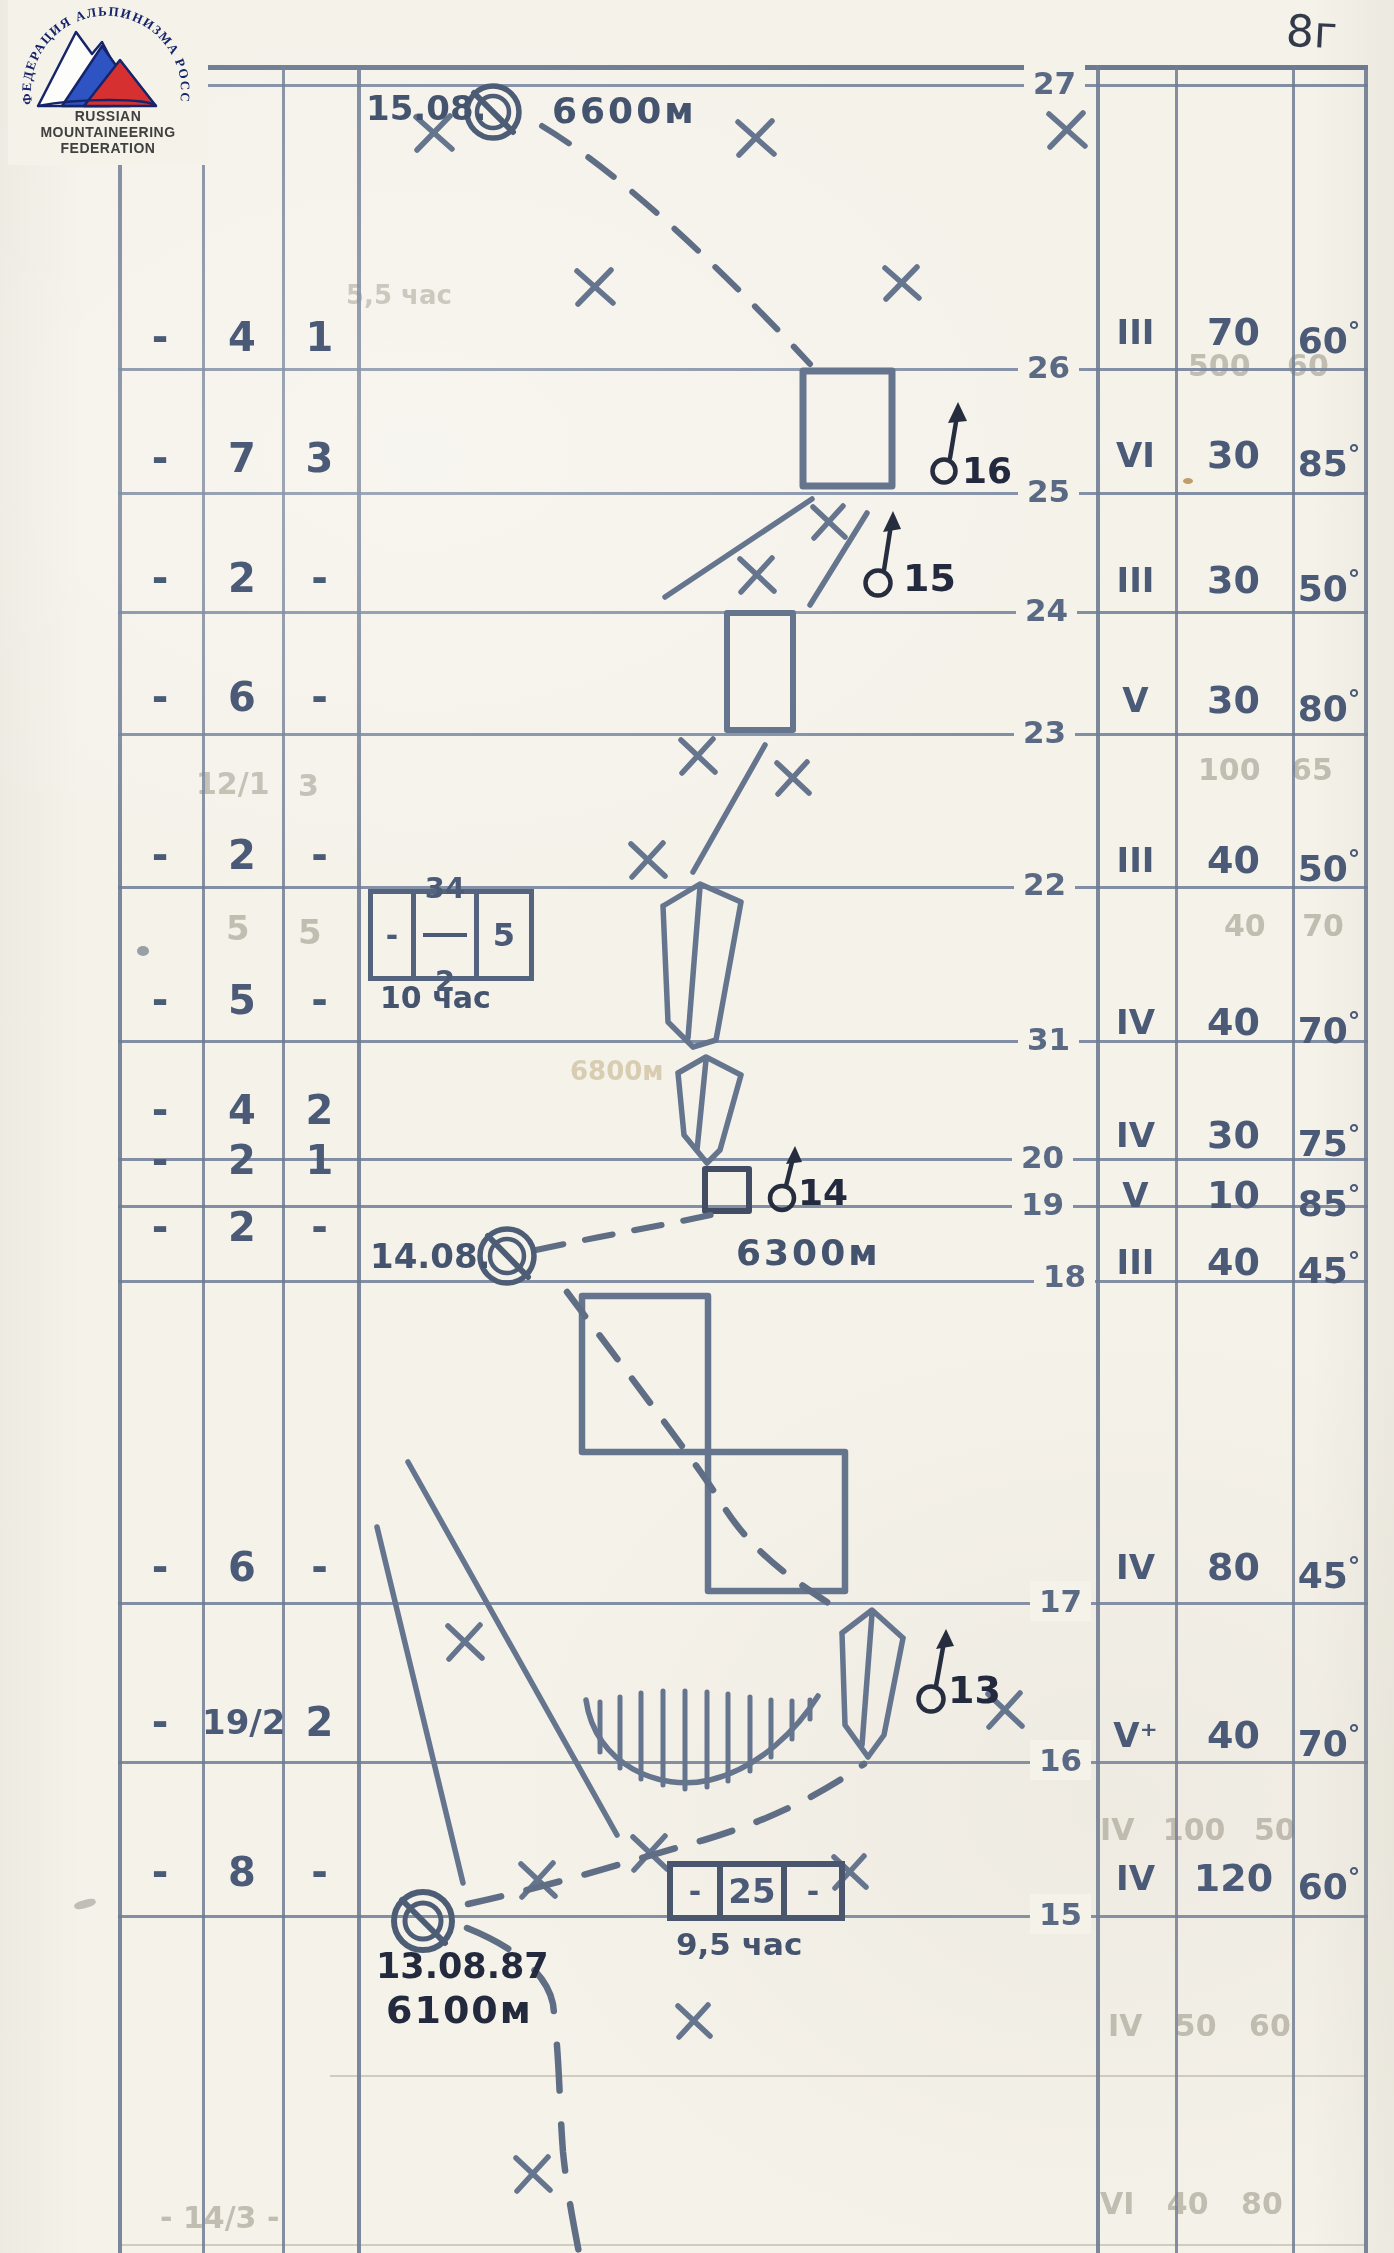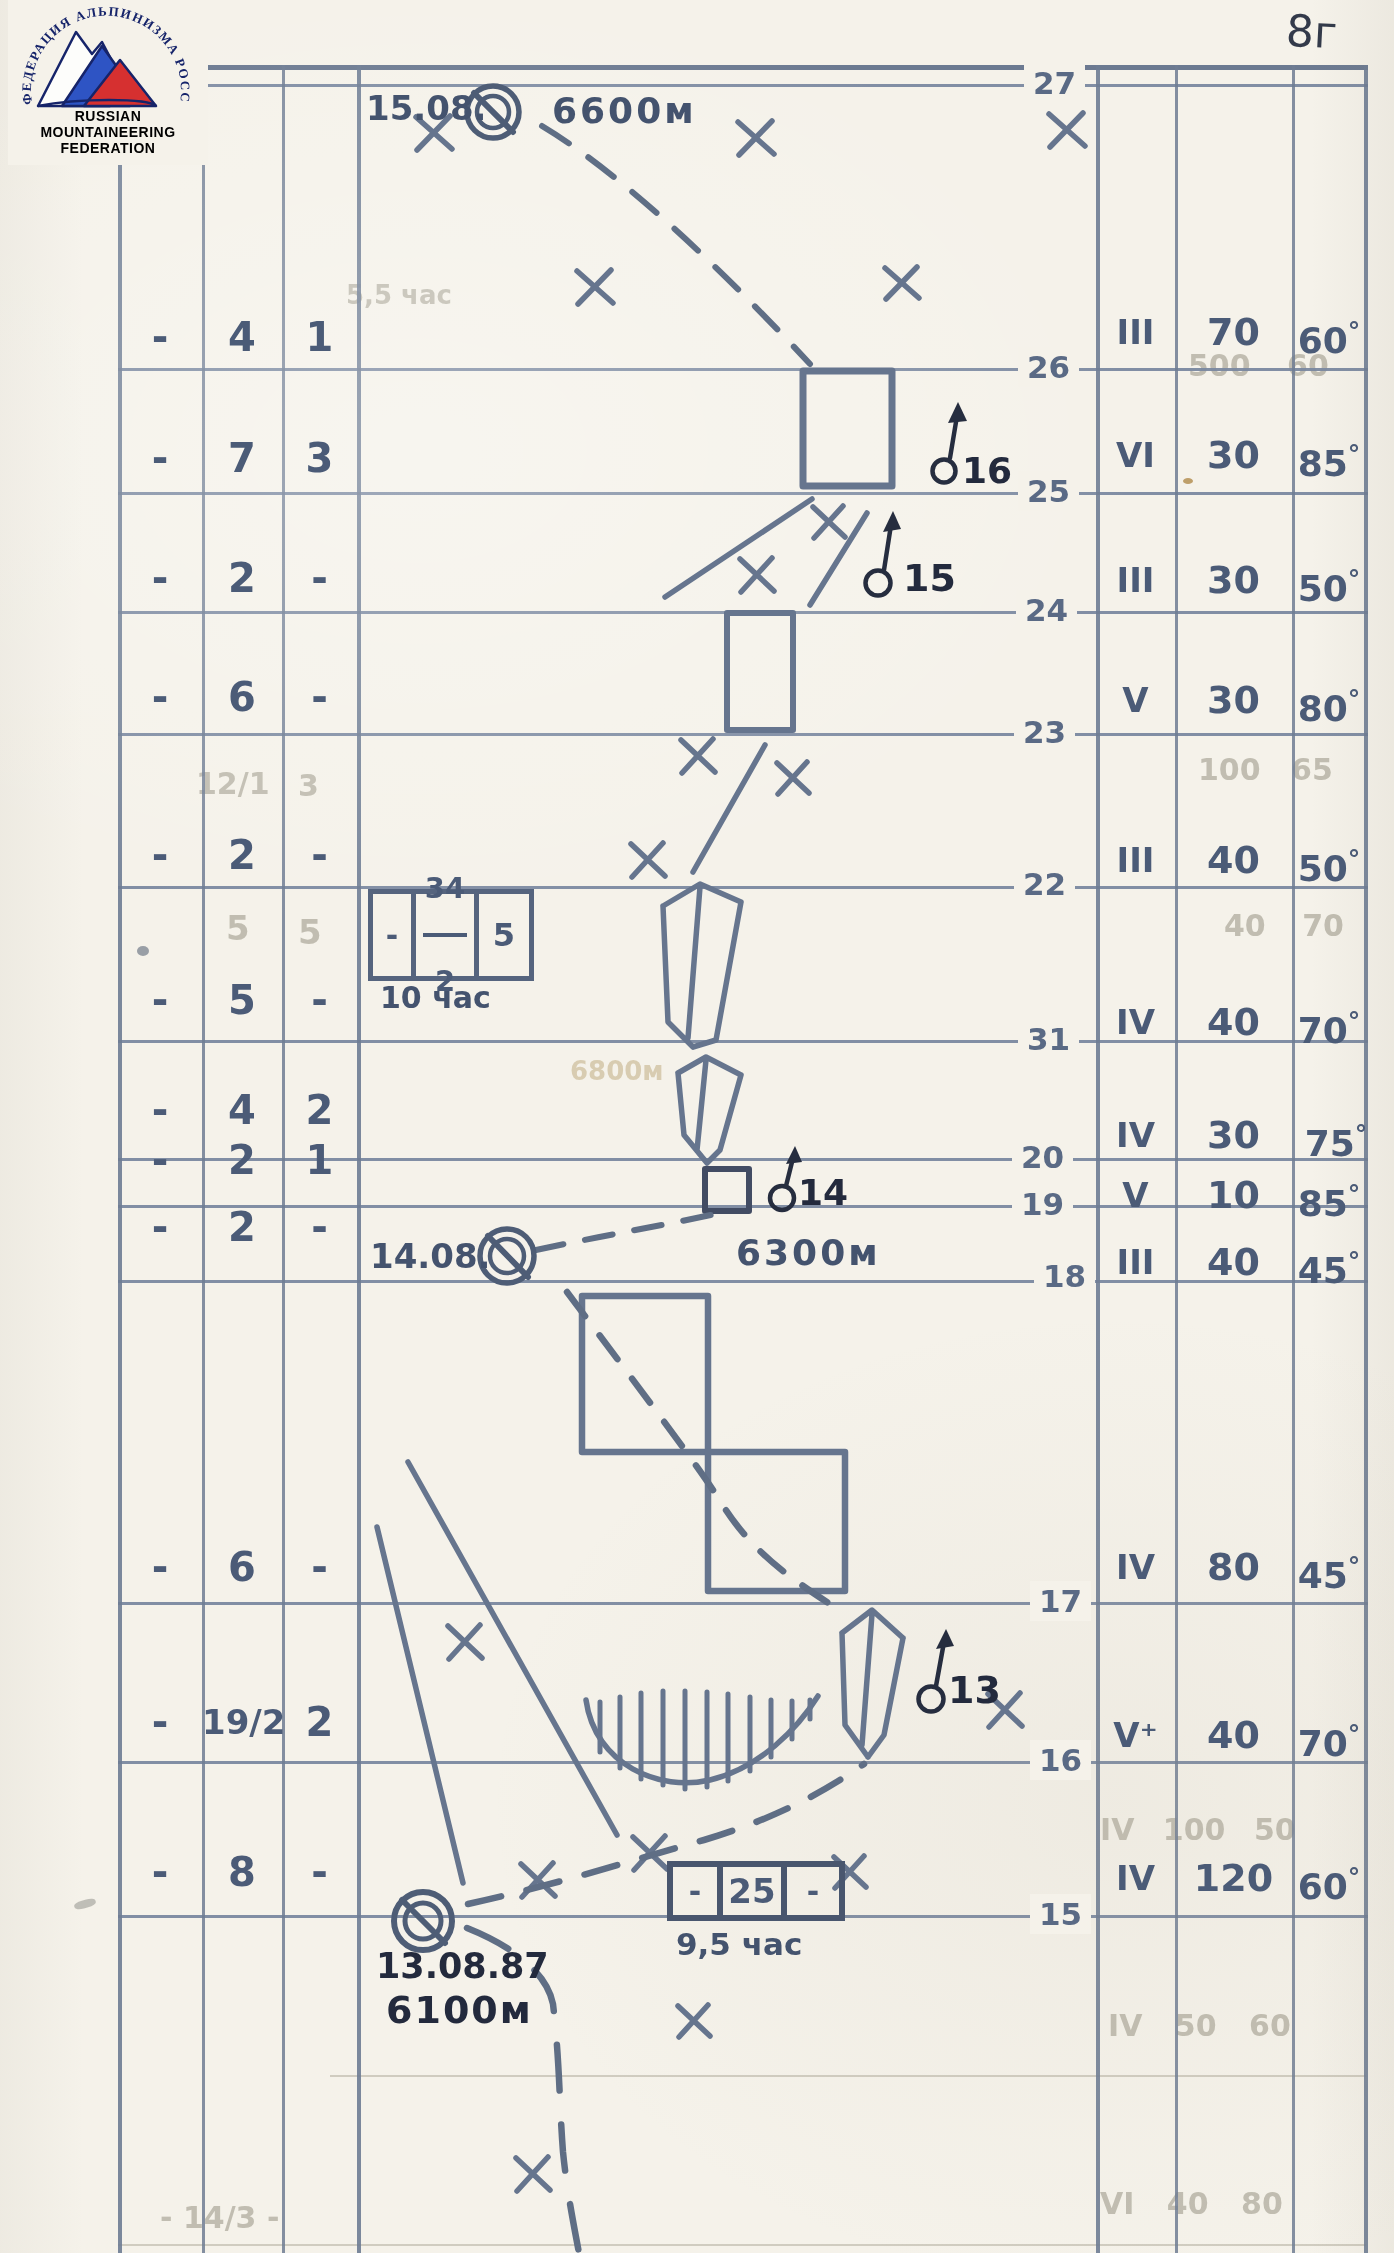--- a/index.html
+++ b/index.html
@@ -31,21 +31,21 @@
   .tbox{position:absolute;display:flex;background:transparent;}
   .tbox .tc{border:5px solid #55647e;border-right-width:0;display:flex;align-items:center;
         justify-content:center;font-weight:700;color:#4b5b77;}
   .tbox .tc:last-child{border-right-width:5px;}
   #box25 .tc{border-color:#49566e;border-width:6px;border-right-width:0;}
   #box25 .tc:last-child{border-right-width:6px;}
   .frac{display:flex;flex-direction:column;align-items:center;line-height:1;gap:28px;}
   .frac .fbar{width:44px;height:4px;background:#4b5b77;margin:2px 0;}
   #logo{position:absolute;left:8px;top:0;width:200px;height:165px;background:#f5f2ea;z-index:6;}
   .logoline{position:absolute;width:200px;text-align:center;font-family:"Liberation Sans",sans-serif;
-        font-weight:700;color:#000000;letter-spacing:.5px;}
+        font-weight:700;color:#404040;letter-spacing:.5px;}
   svg.overlay{position:absolute;left:0;top:0;z-index:3;pointer-events:none;}
   .txt{z-index:4;}
   .speck{position:absolute;border-radius:50%;}
 </style>
 </head>
 <body>
 
 <div id="page">
 
   <div class="ghost" style="left:346px;top:280px;font-size:26px;">5,5 час</div>
@@ -238,21 +238,21 @@
   <div class="cell rl txt" style="top:676px;">30</div>
   <div class="cell ra txt" style="top:676px;"><span>80</span><span class="adeg">°</span></div>
   <div class="cell rg txt" style="top:836px;">III</div>
   <div class="cell rl txt" style="top:836px;">40</div>
   <div class="cell ra txt" style="top:836px;"><span>50</span><span class="adeg">°</span></div>
   <div class="cell rg txt" style="top:998px;">IV</div>
   <div class="cell rl txt" style="top:998px;">40</div>
   <div class="cell ra txt" style="top:998px;"><span>70</span><span class="adeg">°</span></div>
   <div class="cell rg txt" style="top:1111px;">IV</div>
   <div class="cell rl txt" style="top:1111px;">30</div>
-  <div class="cell ra txt" style="top:1111px;margin-left:7px;"><span>75</span><span class="adeg">°</span></div>
+  <div class="cell ra txt" style="top:1111px;"><span>75</span><span class="adeg">°</span></div>
   <div class="cell rg txt" style="top:1171px;">V</div>
   <div class="cell rl txt" style="top:1171px;">10</div>
   <div class="cell ra txt" style="top:1171px;"><span>85</span><span class="adeg">°</span></div>
   <div class="cell rg txt" style="top:1238px;">III</div>
   <div class="cell rl txt" style="top:1238px;">40</div>
   <div class="cell ra txt" style="top:1238px;"><span>45</span><span class="adeg">°</span></div>
   <div class="cell rg txt" style="top:1543px;">IV</div>
   <div class="cell rl txt" style="top:1543px;">80</div>
   <div class="cell ra txt" style="top:1543px;"><span>45</span><span class="adeg">°</span></div>
   <div class="cell rg txt" style="top:1711px;">V⁺</div>

